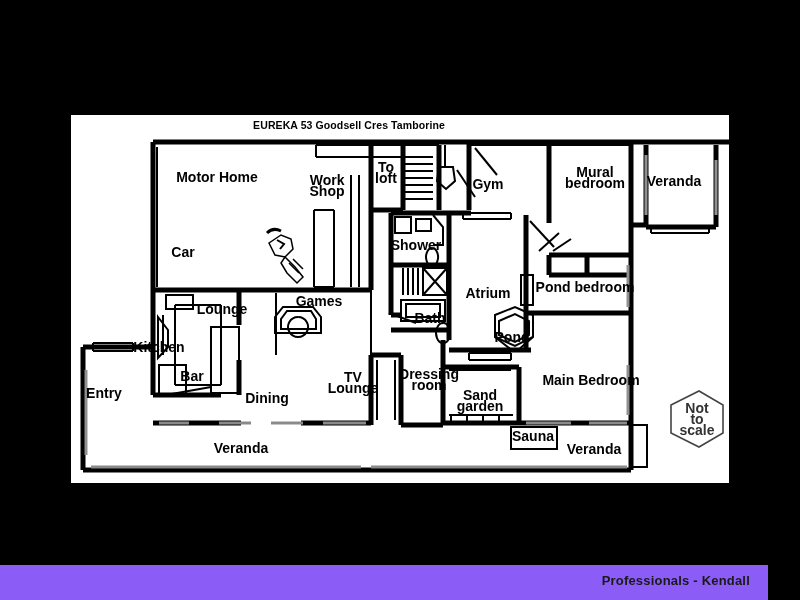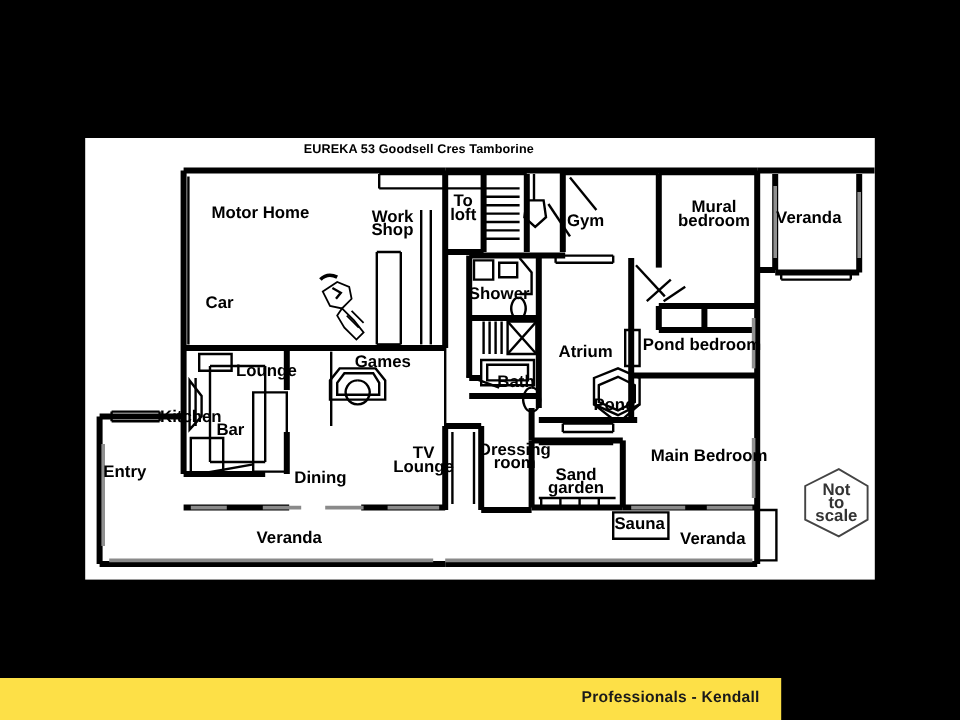--- a/index.html
+++ b/index.html
@@ -12,21 +12,21 @@
 
   
   #plan{
     position:absolute;left:71px;top:115px;width:658px;height:368px;
     background:#ffffff;overflow:hidden;
   }
   #plansvg{position:absolute;left:0;top:0;width:658px;height:368px;}
 
   
   #footer{
-    position:absolute;left:0;top:565px;width:651px;height:35px;background:#fde047;
+    position:absolute;left:0;top:565px;width:768px;height:35px;background:#8b5cf6;
   }
   #footer .credit{
     position:absolute;right:18px;top:8px;
     font-size:13px;font-weight:bold;color:#1a1a1a;
     font-family:"Liberation Sans",sans-serif;letter-spacing:.2px;
   }
 
   
   .lbl{
     position:absolute;
@@ -289,21 +289,21 @@
 bedroom</div>
     <div class="lbl" style="left:603px;top:66px;">Veranda</div>
     <div class="lbl" style="left:345px;top:130px;text-align:right;">Shower</div>
     <div class="lbl" style="left:417px;top:178px;">Atrium</div>
     <div class="lbl" style="left:514px;top:172px;">Pond bedroom</div>
     <div class="lbl" style="left:359px;top:203px;">Bath</div>
     <div class="lbl" style="left:441px;top:222px;">Pond</div>
     <div class="lbl" style="left:151px;top:194px;">Lounge</div>
     <div class="lbl" style="left:248px;top:186px;">Games</div>
     <div class="lbl" style="left:88px;top:232px;">Kitchen</div>
-    <div class="lbl" style="left:121px;top:243px;">Bar</div>
+    <div class="lbl" style="left:121px;top:261px;">Bar</div>
     <div class="lbl" style="left:33px;top:278px;">Entry</div>
     <div class="lbl" style="left:196px;top:283px;">Dining</div>
     <div class="lbl" style="left:282px;top:268px;">TV
 Lounge</div>
     <div class="lbl" style="left:358px;top:265px;text-align:center;">Dressing
 room</div>
     <div class="lbl" style="left:409px;top:286px;">Sand
 garden</div>
     <div class="lbl" style="left:520px;top:265px;">Main Bedroom</div>
     <div class="lbl" style="left:462px;top:321px;">Sauna</div>

